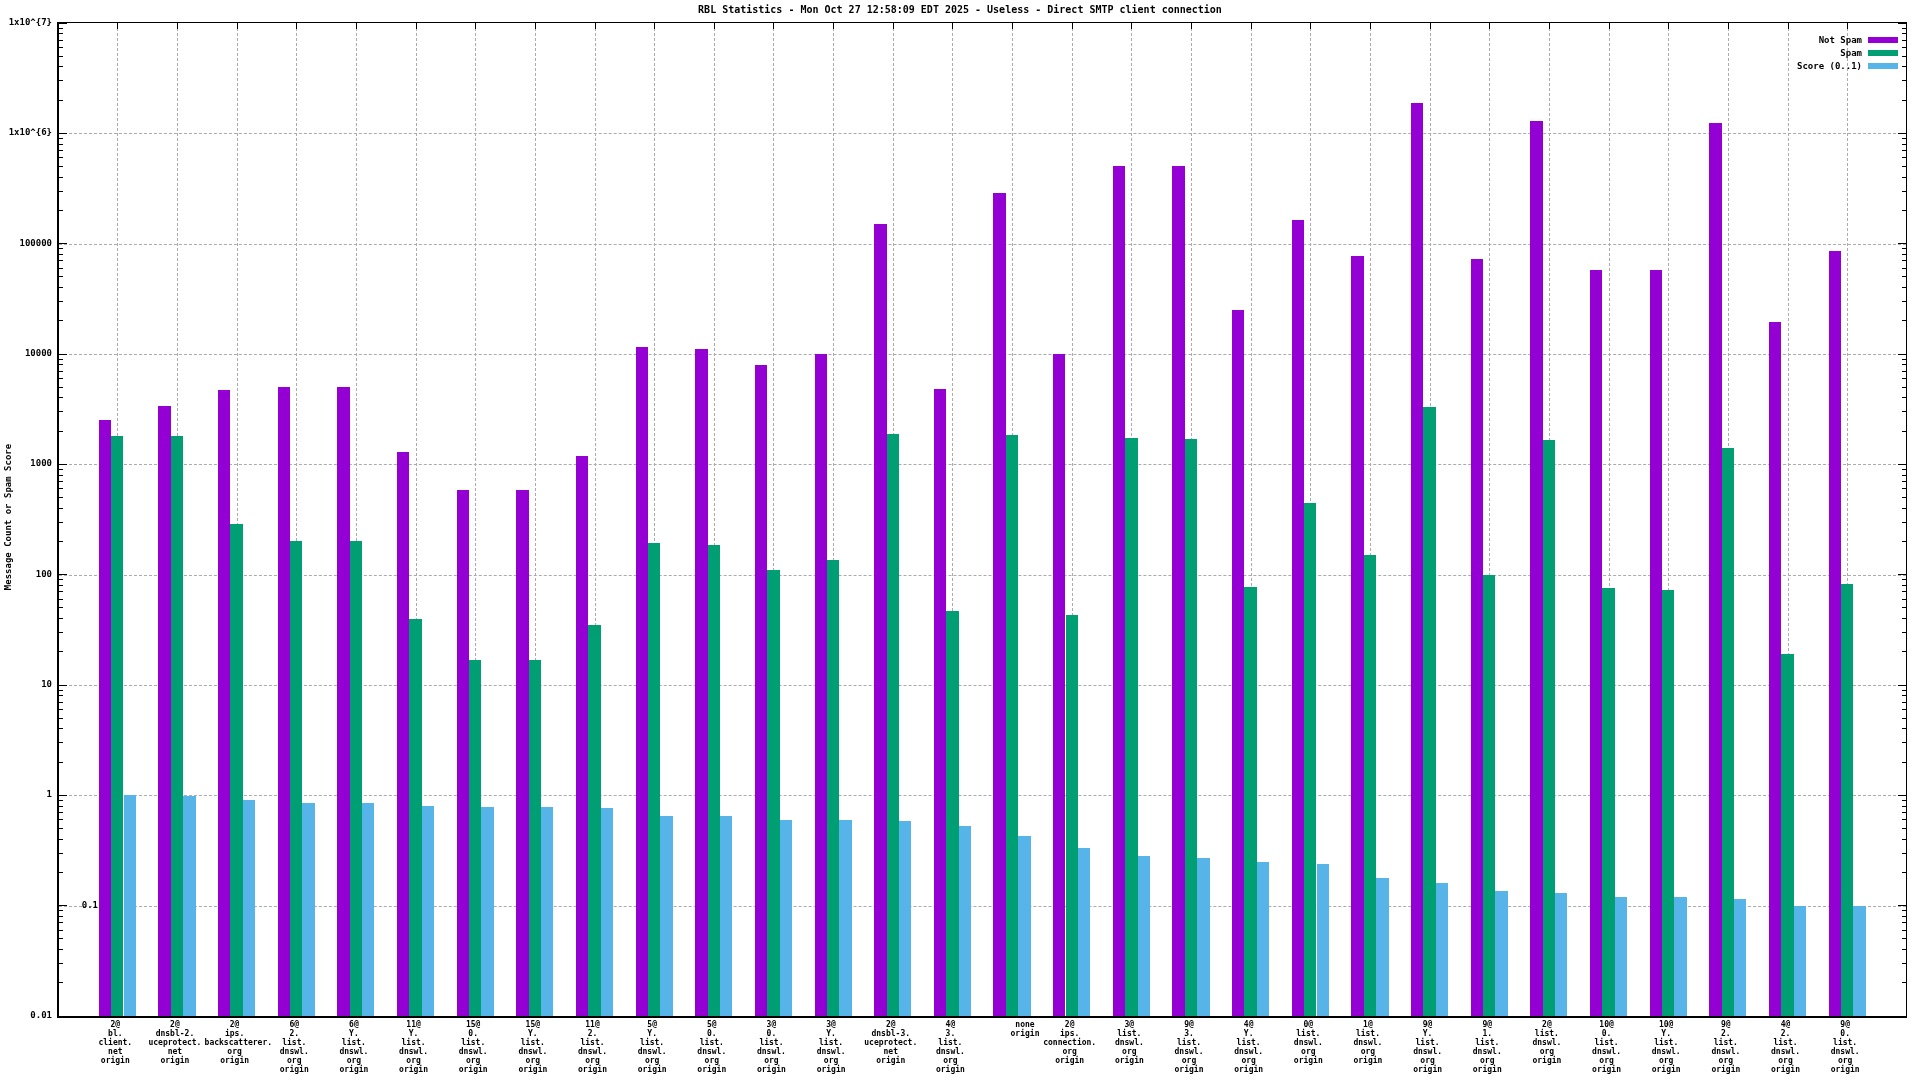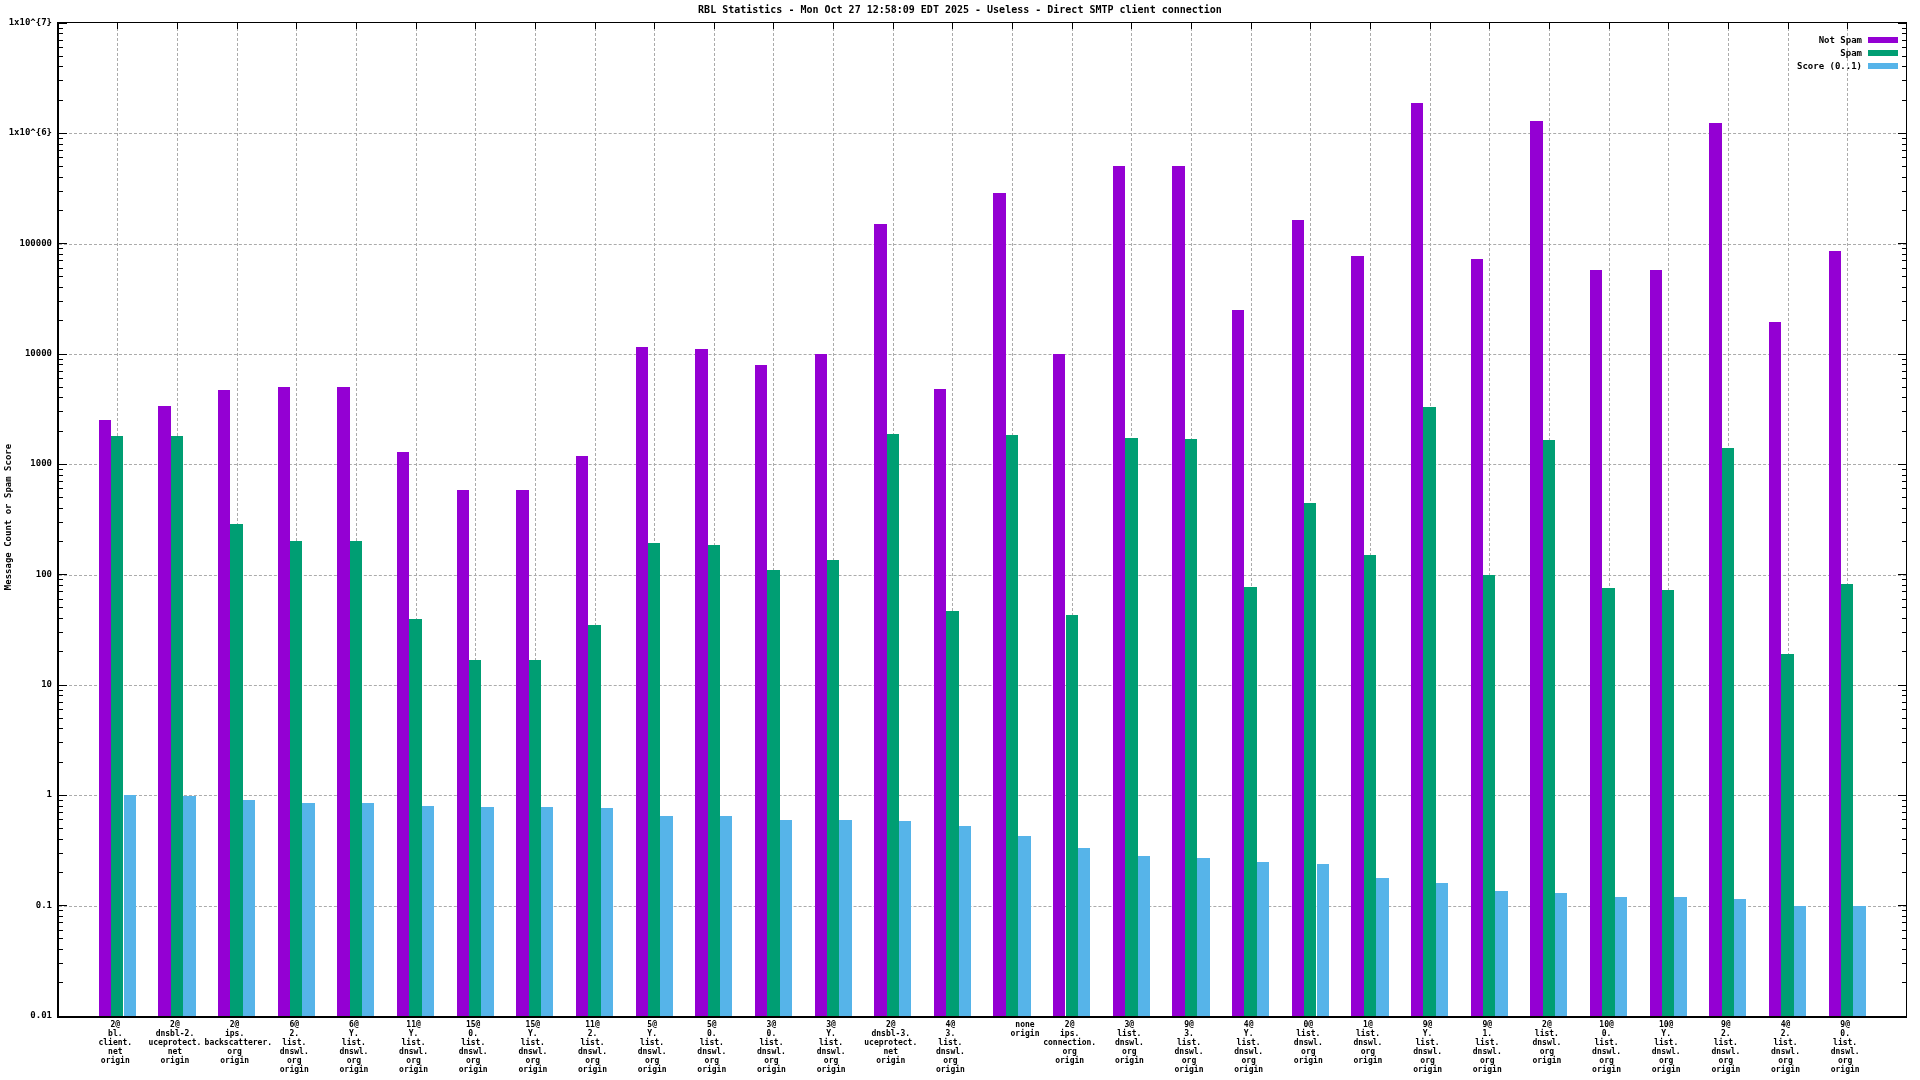--- a/index.html
+++ b/index.html
@@ -398,21 +398,21 @@
           <div class="lswatch" style="background: rgb(0, 158, 115);"></div>
         </div>
         <div class="lrow">
           <div class="ltext">Score (0..1)</div>
           <div class="lswatch" style="background: rgb(86, 180, 233);"></div>
         </div>
       </div>
   </div>
   <div id="ylabels-layer">
       <div class="ylab" style="top: 1010px;">0.01</div>
-      <div class="ylab" style="top: 899.667px;">0.1</div>
+      <div class="ylab" style="top: 899.667px; padding-left: 46px;">0.1</div>
       <div class="ylab" style="top: 789.333px;">1</div>
       <div class="ylab" style="top: 679px;">10</div>
       <div class="ylab" style="top: 568.667px;">100</div>
       <div class="ylab" style="top: 458.333px;">1000</div>
       <div class="ylab" style="top: 348px;">10000</div>
       <div class="ylab" style="top: 237.667px;">100000</div>
       <div class="ylab" style="top: 127.333px;">1x10^{6}</div>
       <div class="ylab" style="top: 17px;">1x10^{7}</div>
     </div>
   <div id="xlabels-layer">

